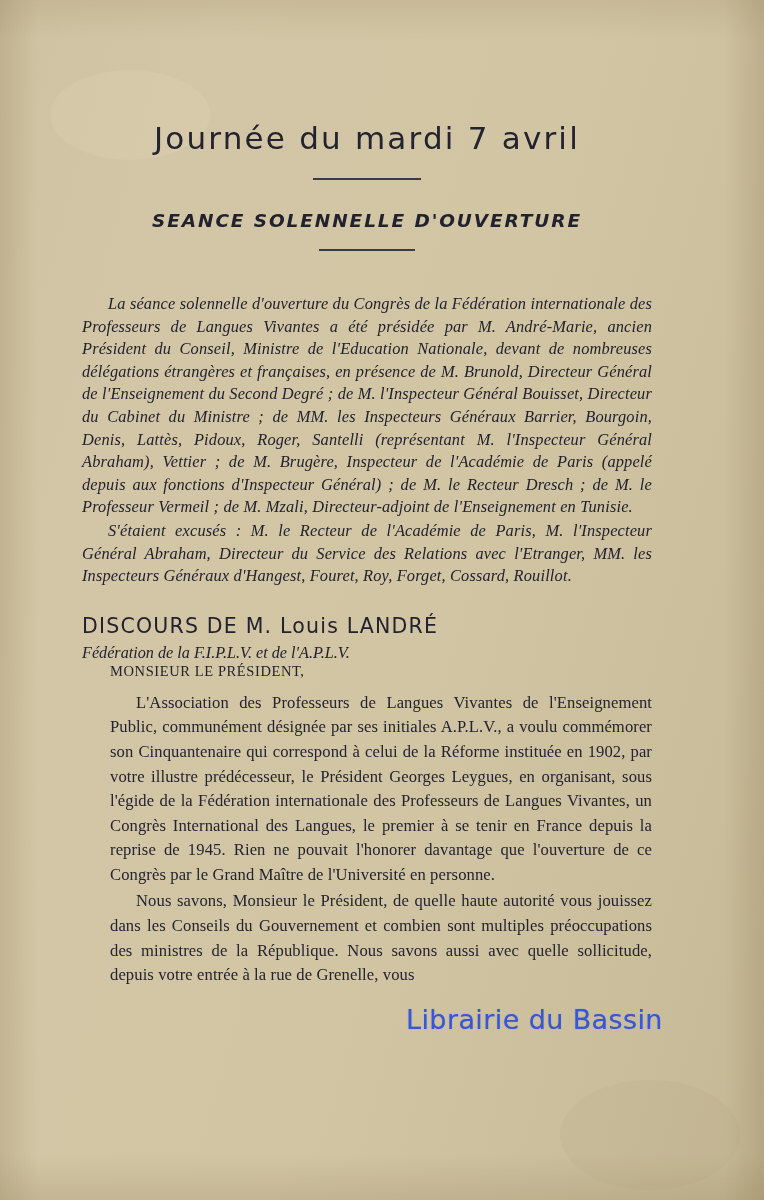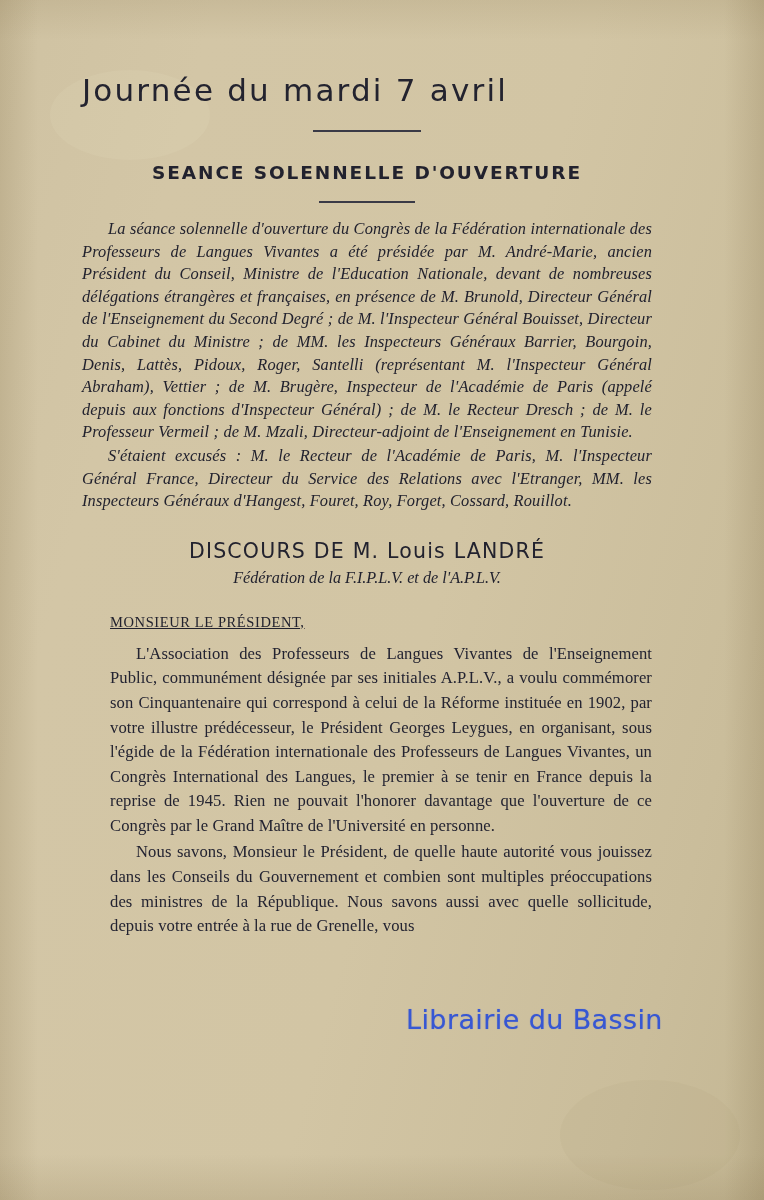--- a/index.html
+++ b/index.html
@@ -39,22 +39,23 @@
     color: #2a2a38;
   }
 
   
   .page-title {
     font-family: "DejaVu Sans", sans-serif;
     font-size: 31px;
     font-weight: 400;
     letter-spacing: 2.2px;
     color: #23232f;
-    margin: 0;
-    padding-top: 72px;
+    text-align: center;
+    margin: 0;
+    padding-top: 120px;
     white-space: nowrap;
   }
   .rule {
     width: 108px;
     height: 2px;
     background: #3a3a46;
     margin: 22px auto 0 auto;
   }
   .rule.small {
     width: 96px;
@@ -63,45 +64,45 @@
   }
   .section-title {
     font-family: "DejaVu Sans", sans-serif;
     font-size: 18.5px;
     font-weight: 600;
     letter-spacing: 1.9px;
     text-align: center;
     color: #22222e;
     margin: 30px 0 0 0;
     white-space: nowrap;
+    font-style: italic;
   }
 
   
   .intro {
     font-family: "Liberation Serif", serif;
     font-style: italic;
     font-size: 16.4px;
     line-height: 22.6px;
     text-align: justify;
     color: #22222e;
-    margin-top: 15px;
+    margin-top: 42px;
     letter-spacing: 0.15px;
   }
   .intro p {
     margin: 0;
     text-indent: 26px;
   }
   .intro p + p {
     margin-top: 1px;
   }
 
   
   .discourse {
     margin-top: 26px;
-    text-align: center;
   }
   .discourse-title {
     font-family: "DejaVu Sans", sans-serif;
     font-size: 20.5px;
     letter-spacing: 1.2px;
     color: #22222e;
     white-space: nowrap;
   }
   .discourse-sub {
     font-family: "Liberation Serif", serif;
@@ -113,27 +114,25 @@
   .discourse-sub2 {
     font-family: "Liberation Serif", serif;
     font-style: italic;
     font-size: 16.2px;
     color: #22222e;
     margin-top: 3px;
   }
 
   
   .salutation {
-    margin-top: 26px;
     font-family: "Liberation Serif", serif;
     font-size: 14.5px;
     letter-spacing: 0.6px;
     color: #22222e;
     padding-left: 28px;
-    text-decoration: underline;
   }
   .body-text {
     font-family: "Liberation Serif", serif;
     font-size: 16.6px;
     line-height: 24.6px;
     text-align: justify;
     color: #232331;
     margin-top: 11px;
     letter-spacing: 0.1px;
     margin-left: 28px;
@@ -181,21 +180,21 @@
     <h1 class="page-title">Journée du mardi 7 avril</h1>
 
     <div class="rule"></div>
 
     <h2 class="section-title">SEANCE SOLENNELLE D'OUVERTURE</h2>
 
     <div class="rule small"></div>
 
     <div class="intro">
       <p>La séance solennelle d'ouverture du Congrès de la Fédération internationale des Professeurs de Langues Vivantes a été présidée par M. André-Marie, ancien Président du Conseil, Ministre de l'Education Nationale, devant de nombreuses délégations étrangères et françaises, en présence de M. Brunold, Directeur Général de l'Enseignement du Second Degré ; de M. l'Inspecteur Général Bouisset, Directeur du Cabinet du Ministre ; de MM. les Inspecteurs Généraux Barrier, Bourgoin, Denis, Lattès, Pidoux, Roger, Santelli (représentant M. l'Inspecteur Général Abraham), Vettier ; de M. Brugère, Inspecteur de l'Académie de Paris (appelé depuis aux fonctions d'Inspecteur Général) ; de M. le Recteur Dresch ; de M. le Professeur Vermeil ; de M. Mzali, Directeur-adjoint de l'Enseignement en Tunisie.</p>
-      <p>S'étaient excusés : M. le Recteur de l'Académie de Paris, M. l'Inspecteur Général France, Directeur du Service des Relations avec l'Etranger, MM. les Inspecteurs Généraux d'Hangest, Fouret, Roy, Forget, Cossard, Rouillot.</p>
+      <p>S'étaient excusés : M. le Recteur de l'Académie de Paris, M. l'Inspecteur Général Abraham, Directeur du Service des Relations avec l'Etranger, MM. les Inspecteurs Généraux d'Hangest, Fouret, Roy, Forget, Cossard, Rouillot.</p>
     </div>
 
     <div class="discourse">
       <div class="discourse-title">DISCOURS DE M. Louis LANDRÉ</div>
       <div class="discourse-sub">Fédération de la F.I.P.L.V. et de l'A.P.L.V.</div>
     </div>
 
     <div class="salutation">MONSIEUR LE PRÉSIDENT,</div>
 
     <div class="body-text">

